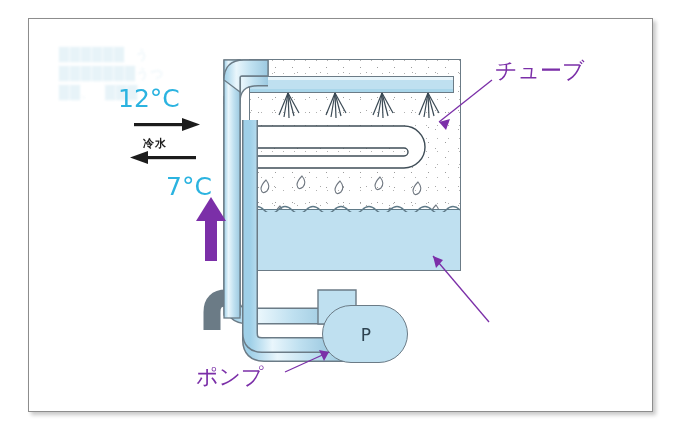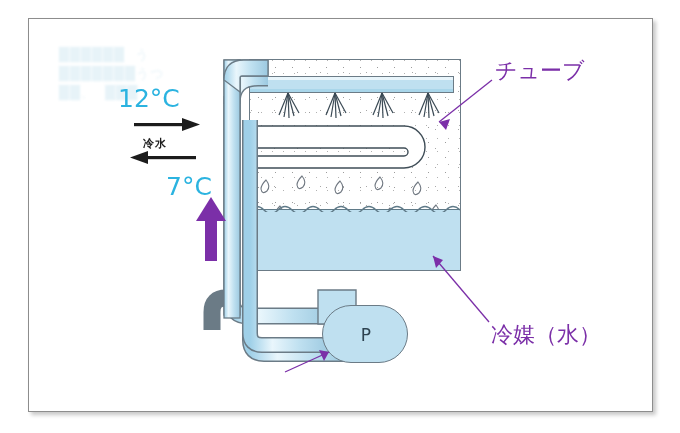--- a/index.html
+++ b/index.html
@@ -263,21 +263,21 @@
 
     <div class="pump" style="left:293px;top:286px;">
       <div class="pump-label">P</div>
     </div>
 
     <div class="lbl t-cyan" id="t12" style="left:89px;top:65px;text-align:center;">12°C</div>
     <div class="lbl t-cyan" id="t7" style="left:97px;top:153px;">7°C</div>
     <div class="lbl t-black" id="reisui" style="left:114px;top:117px;">冷水</div>
 
     <div class="lbl t-purple" id="tube-lbl" style="left:466px;top:37px;">チューブ</div>
-    <div class="lbl t-purple" id="refrig-lbl" style="left:462px;top:301px;">冷媒（水）</div>
+    <div class="lbl t-purple" id="pump-lbl" style="left:167px;top:343px;">ポンプ</div>
 
     <div class="arrows" style="left:101px;top:93px;">
       <svg width="90" height="62" viewBox="0 0 90 62">
         <g fill="#1c1c1c">
           <rect x="4" y="11" width="52" height="3.2"></rect>
           <path d="M52 6 L70 12.6 L52 19 Z"></path>
         </g>
         <g fill="#1c1c1c">
           <rect x="14" y="44" width="52" height="3.2"></rect>
           <path d="M18 39 L0 45.6 L18 52 Z"></path>

